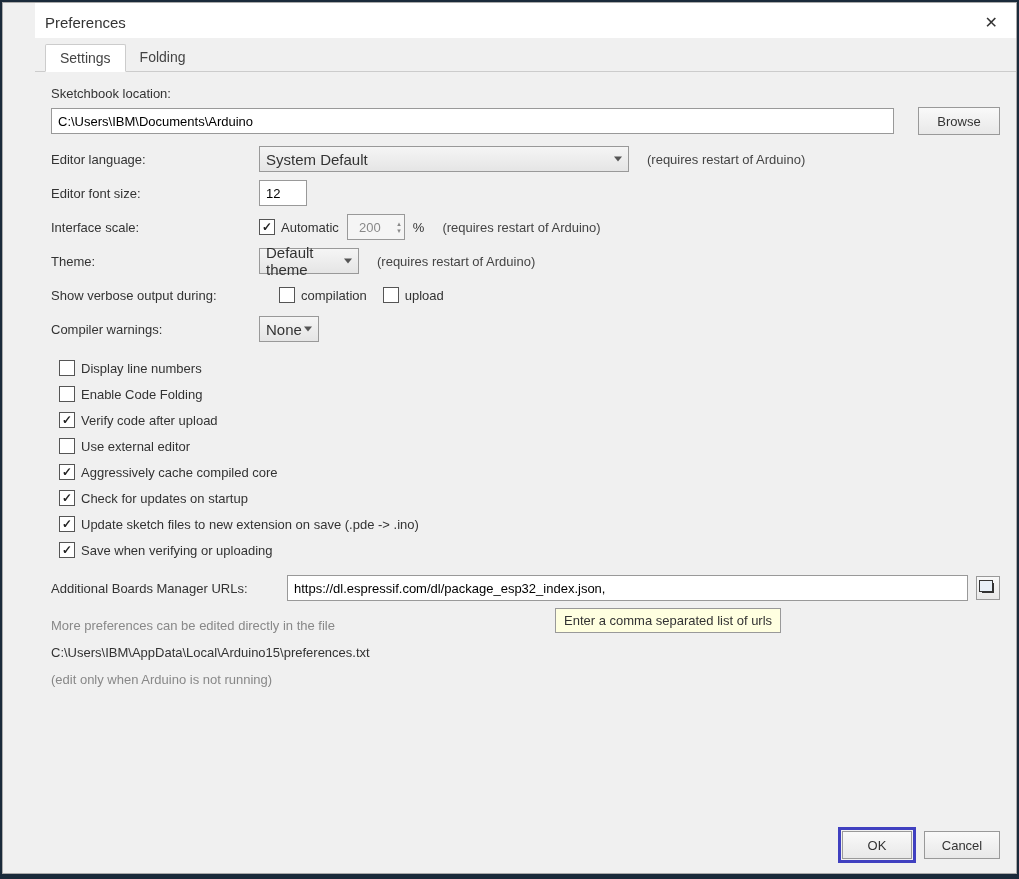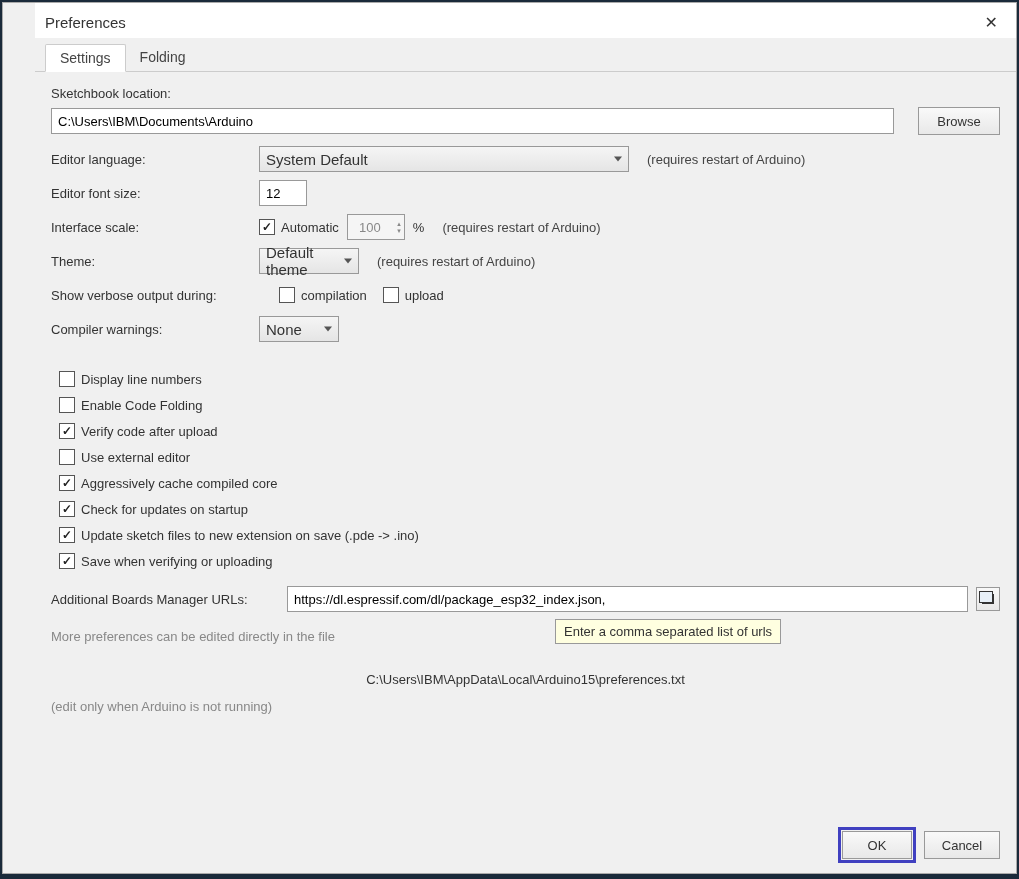--- a/index.html
+++ b/index.html
@@ -106,21 +106,21 @@
       position: absolute;
       right: 6px;
       top: 50%;
       width: 0; height: 0;
       border-left: 4px solid transparent;
       border-right: 4px solid transparent;
       border-top: 5px solid #555;
       transform: translateY(-50%);
     }
     .select.lang { width: 370px; }
-    .select.warn { width: 80px; }
+    .select.warn { width: 60px; }
     .select.theme { width: 100px; }
     .small-num {
       width: 48px;
     }
     .spinner {
       width: 58px;
       height: 26px;
       border: 1px solid #999;
       background: #f5f5f5;
       color: #888;
@@ -158,21 +158,21 @@
       justify-content: center;
       font-size: 12px;
       line-height: 1;
     }
     .cb.checked::before {
       content: "✓";
       color: #222;
       font-weight: bold;
     }
     .checklist {
-      margin-top: 22px;
+      margin-top: 11px;
       margin-left: 8px;
       display: flex;
       flex-direction: column;
       gap: 10px;
     }
     .btn {
       height: 28px;
       padding: 0 18px;
       border: 1px solid #999;
       background: linear-gradient(#f9f9f9,#e8e8e8);
@@ -193,22 +193,21 @@
     .ok-highlight {
       outline: 3px solid #4040c0;
       outline-offset: 1px;
     }
     .more-prefs {
       color: #888;
       margin-top: 10px;
     }
     .pref-path {
       color: #333;
-      margin-top: 22px;
-      text-align: center;
+      margin-top: 6px;
     }
     .edit-note {
       color: #888;
       margin-top: 6px;
     }
     .tooltip {
       position: absolute;
       left: 504px;
       top: 0;
       border: 1px solid #999;
@@ -283,21 +282,21 @@
       <input type="text" class="text-input small-num" value="12" style="">
     </div>
 
     <div class="row">
       <div class="label-col">Interface scale:</div>
       <label class="checkbox">
         <span class="cb checked"></span>
         <span>Automatic</span>
       </label>
       <div class="spinner">
-          <span>100</span>
+          <span>200</span>
         </div>
       <span>%</span>
       <span class="hint" style="margin-left:10px">(requires restart of Arduino)</span>
     </div>
 
     <div class="row">
       <div class="label-col">Theme:</div>
       <div class="select theme">
           <span>Default theme</span>
         </div>

